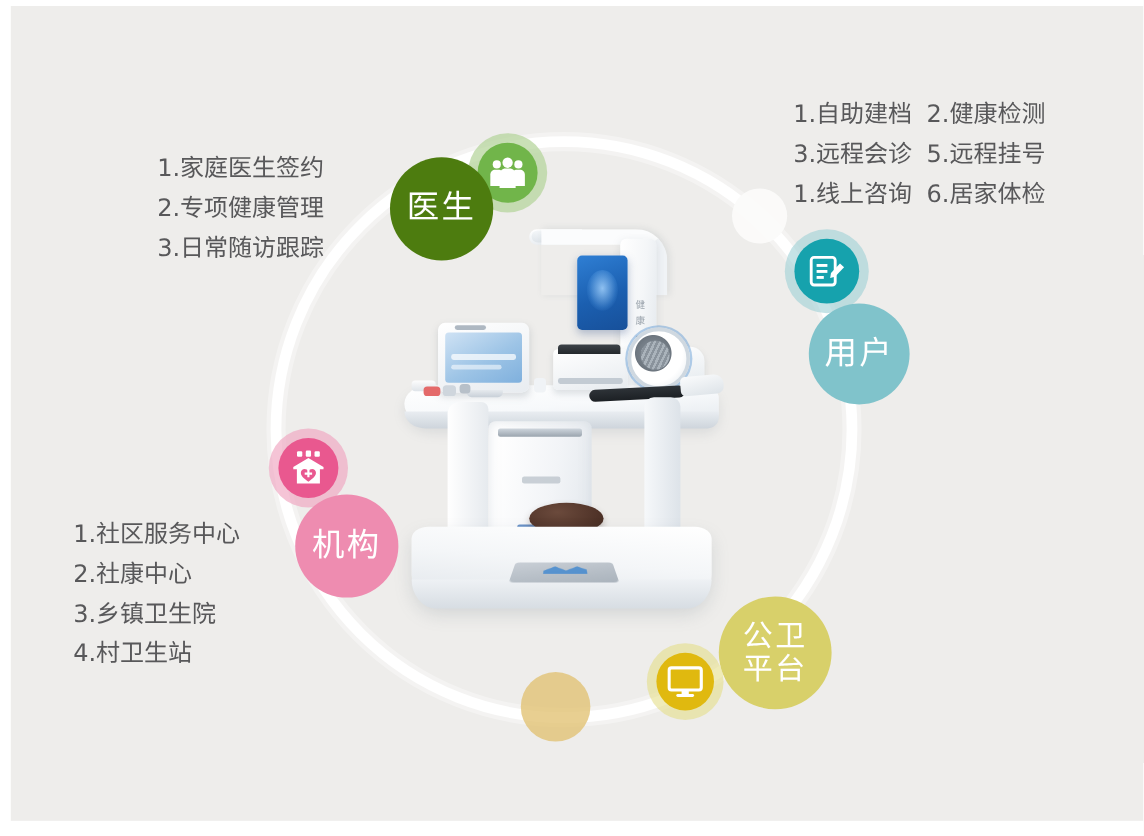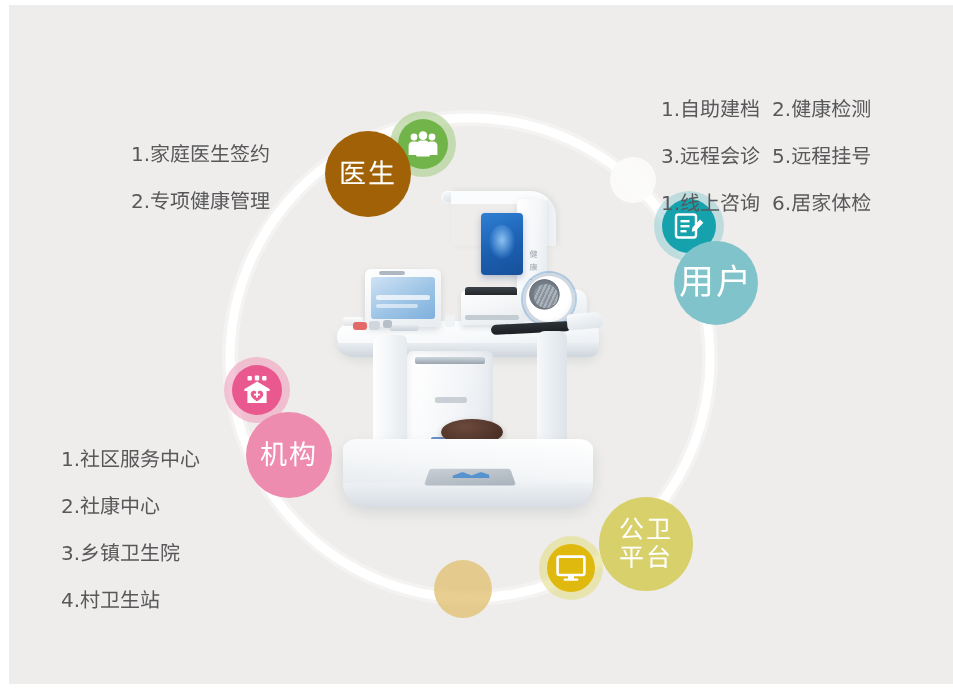--- a/index.html
+++ b/index.html
@@ -308,27 +308,27 @@
   .node-icon svg { display: block; }
 
   
   .node-halo {
     position: absolute;
     border-radius: 50%;
   }
 
   
   #lbl-doctor { left: 316px; top: 126px; width: 86px; height: 86px;
-    background: #a16207; font-size: 27px; }
+    background: #4d7c0f; font-size: 27px; }
   #halo-doctor { left: 381px; top: 106px; width: 66px; height: 66px; background: #b4d49a; opacity: .72; }
   #ic-doctor { left: 389px; top: 114px; width: 50px; height: 50px; background: #71b54a; }
 
   
-  #lbl-user  { left: 665px; top: 236px; width: 84px; height: 84px;
-    background: #80c3cb; font-size: 35px; }
+  #lbl-user  { left: 665px; top: 248px; width: 84px; height: 84px;
+    background: #80c3cb; font-size: 27px; }
   #halo-user { left: 645px; top: 186px; width: 70px; height: 70px; background: #9ed0d5; opacity: .6; }
   #ic-user   { left: 653px; top: 194px; width: 54px; height: 54px; background: #16a2ad; }
 
   
   #lbl-org  { left: 237px; top: 407px; width: 86px; height: 86px;
     background: #ee8cb0; font-size: 27px; }
   #halo-org { left: 215px; top: 352px; width: 66px; height: 66px; background: #f0a5c0; opacity: .65; }
   #ic-org   { left: 223px; top: 360px; width: 50px; height: 50px; background: #e9588f; }
 
   
@@ -348,21 +348,21 @@
     position: absolute;
     color: #58585a;
     font-size: 20px;
     line-height: 33px;
     white-space: nowrap;
   }
   #txt-doctor { left: 122px; top: 119px; text-align: left; }
   #txt-user   { left: 652px; top: 74px;  text-align: left; }
   #txt-org    { left: 52px;  top: 424px; text-align: left; }
   #txt-plat   { left: 695px; top: 504px; text-align: left; }
-  .txt-line { display: block; margin-top: 14px; }
+  .txt-line { display: block; }
   .txt-line .gap { display: inline-block; width: 12px; }
 </style>
 </head>
 <body>
 
 <div id="stage">
   <div id="canvas">
 
     <svg id="ring-svg" viewBox="0 0 944 679">
       <circle cx="461" cy="353" r="240" fill="none" stroke="#ffffff" stroke-width="9" opacity="0.97"></circle>
@@ -478,20 +478,21 @@
     <div class="node-label" id="lbl-plat">
       <span style="display:block">
         <span>公卫</span><br>
         <span>平台</span>
       </span>
     </div>
 
     <div class="txt-block" id="txt-doctor">
       <span class="txt-line">1.家庭医生签约</span>
       <span class="txt-line">2.专项健康管理</span>
+      <span class="txt-line">3.日常随访跟踪</span>
     </div>
 
     <div class="txt-block" id="txt-user">
       <span class="txt-line">
         <span>1.自助建档</span><span class="gap"></span><span>2.健康检测</span>
       </span>
       <span class="txt-line">
         <span>3.远程会诊</span><span class="gap"></span><span>5.远程挂号</span>
       </span>
       <span class="txt-line">

